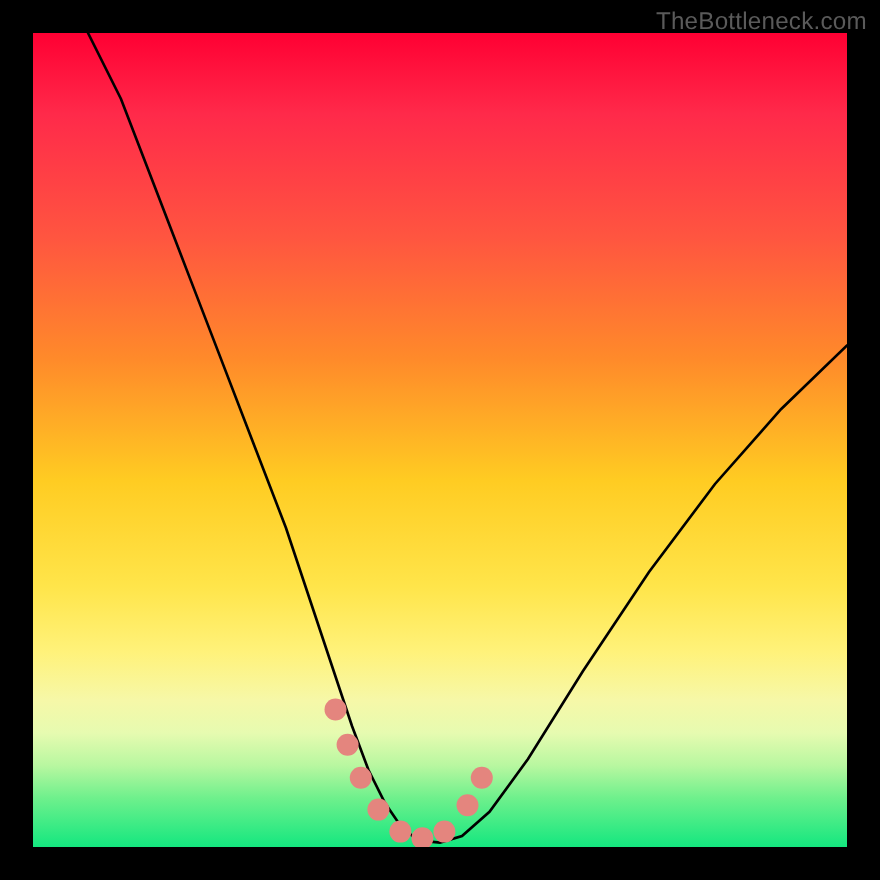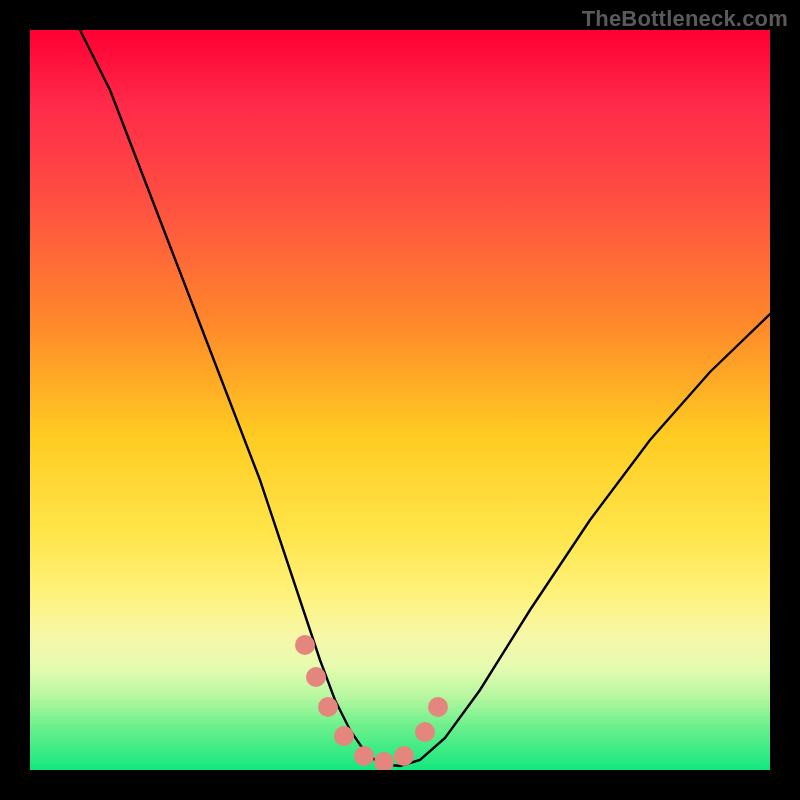--- a/index.html
+++ b/index.html
@@ -39,21 +39,21 @@
       #6ef08c 94%,
       #14e77f 100%
     );
   }
   .watermark {
     position: absolute;
     top: 6px;
     right: 12px;
     color: #5a5a5a;
     font-size: 22px;
-    font-weight: 700;
+    font-weight: 400;
     letter-spacing: 0.2px;
     user-select: none;
     text-align: center;
   }
   svg.curve {
     position: absolute;
     left: 0;
     top: 0;
     width: 740px;
     height: 740px;

